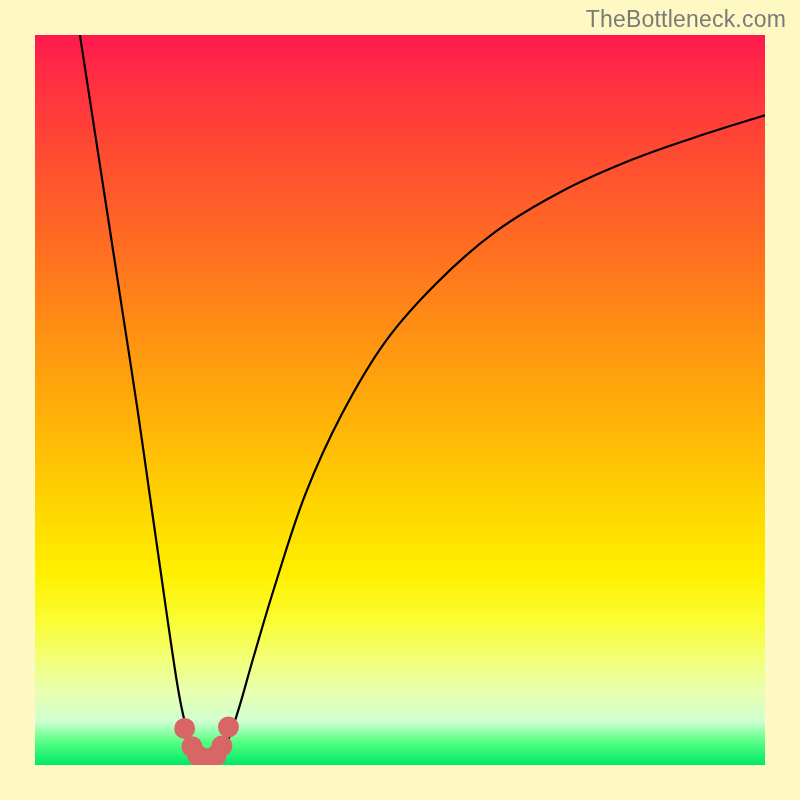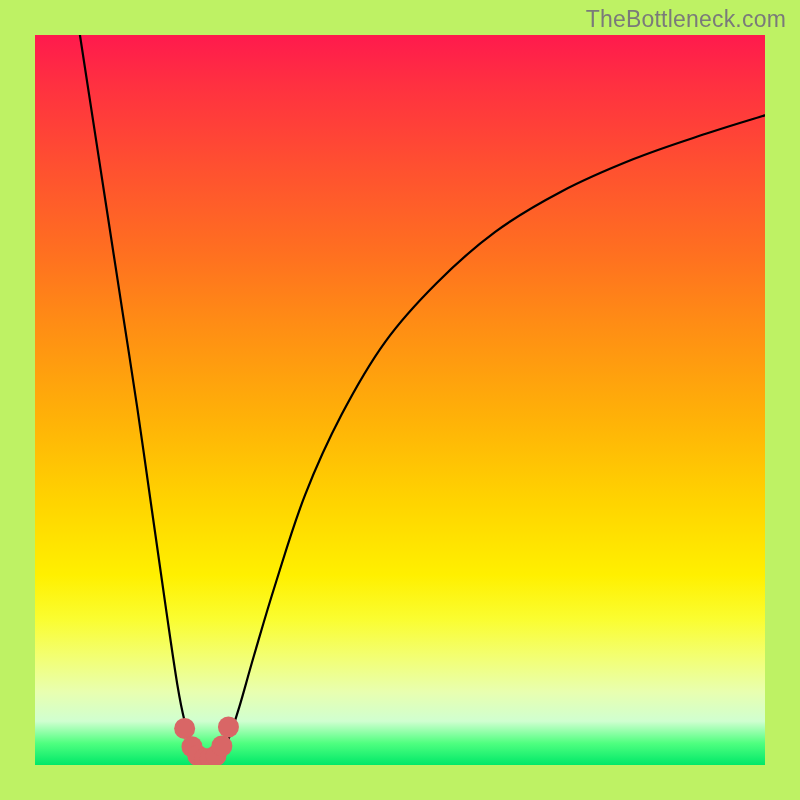--- a/index.html
+++ b/index.html
@@ -8,21 +8,21 @@
     width: 800px;
     height: 800px;
     background: #000;
     overflow: hidden;
     font-family: Arial, Helvetica, sans-serif;
   }
   .frame {
     position: relative;
     width: 800px;
     height: 800px;
-    background: #bef264;
+    background: #fef9c3;
   }
   .plot {
     position: absolute;
     left: 35px;
     top: 35px;
     width: 730px;
     height: 730px;
     background: linear-gradient(to bottom,
       #ff1a4d 0%,
       #ff3140 7%,

